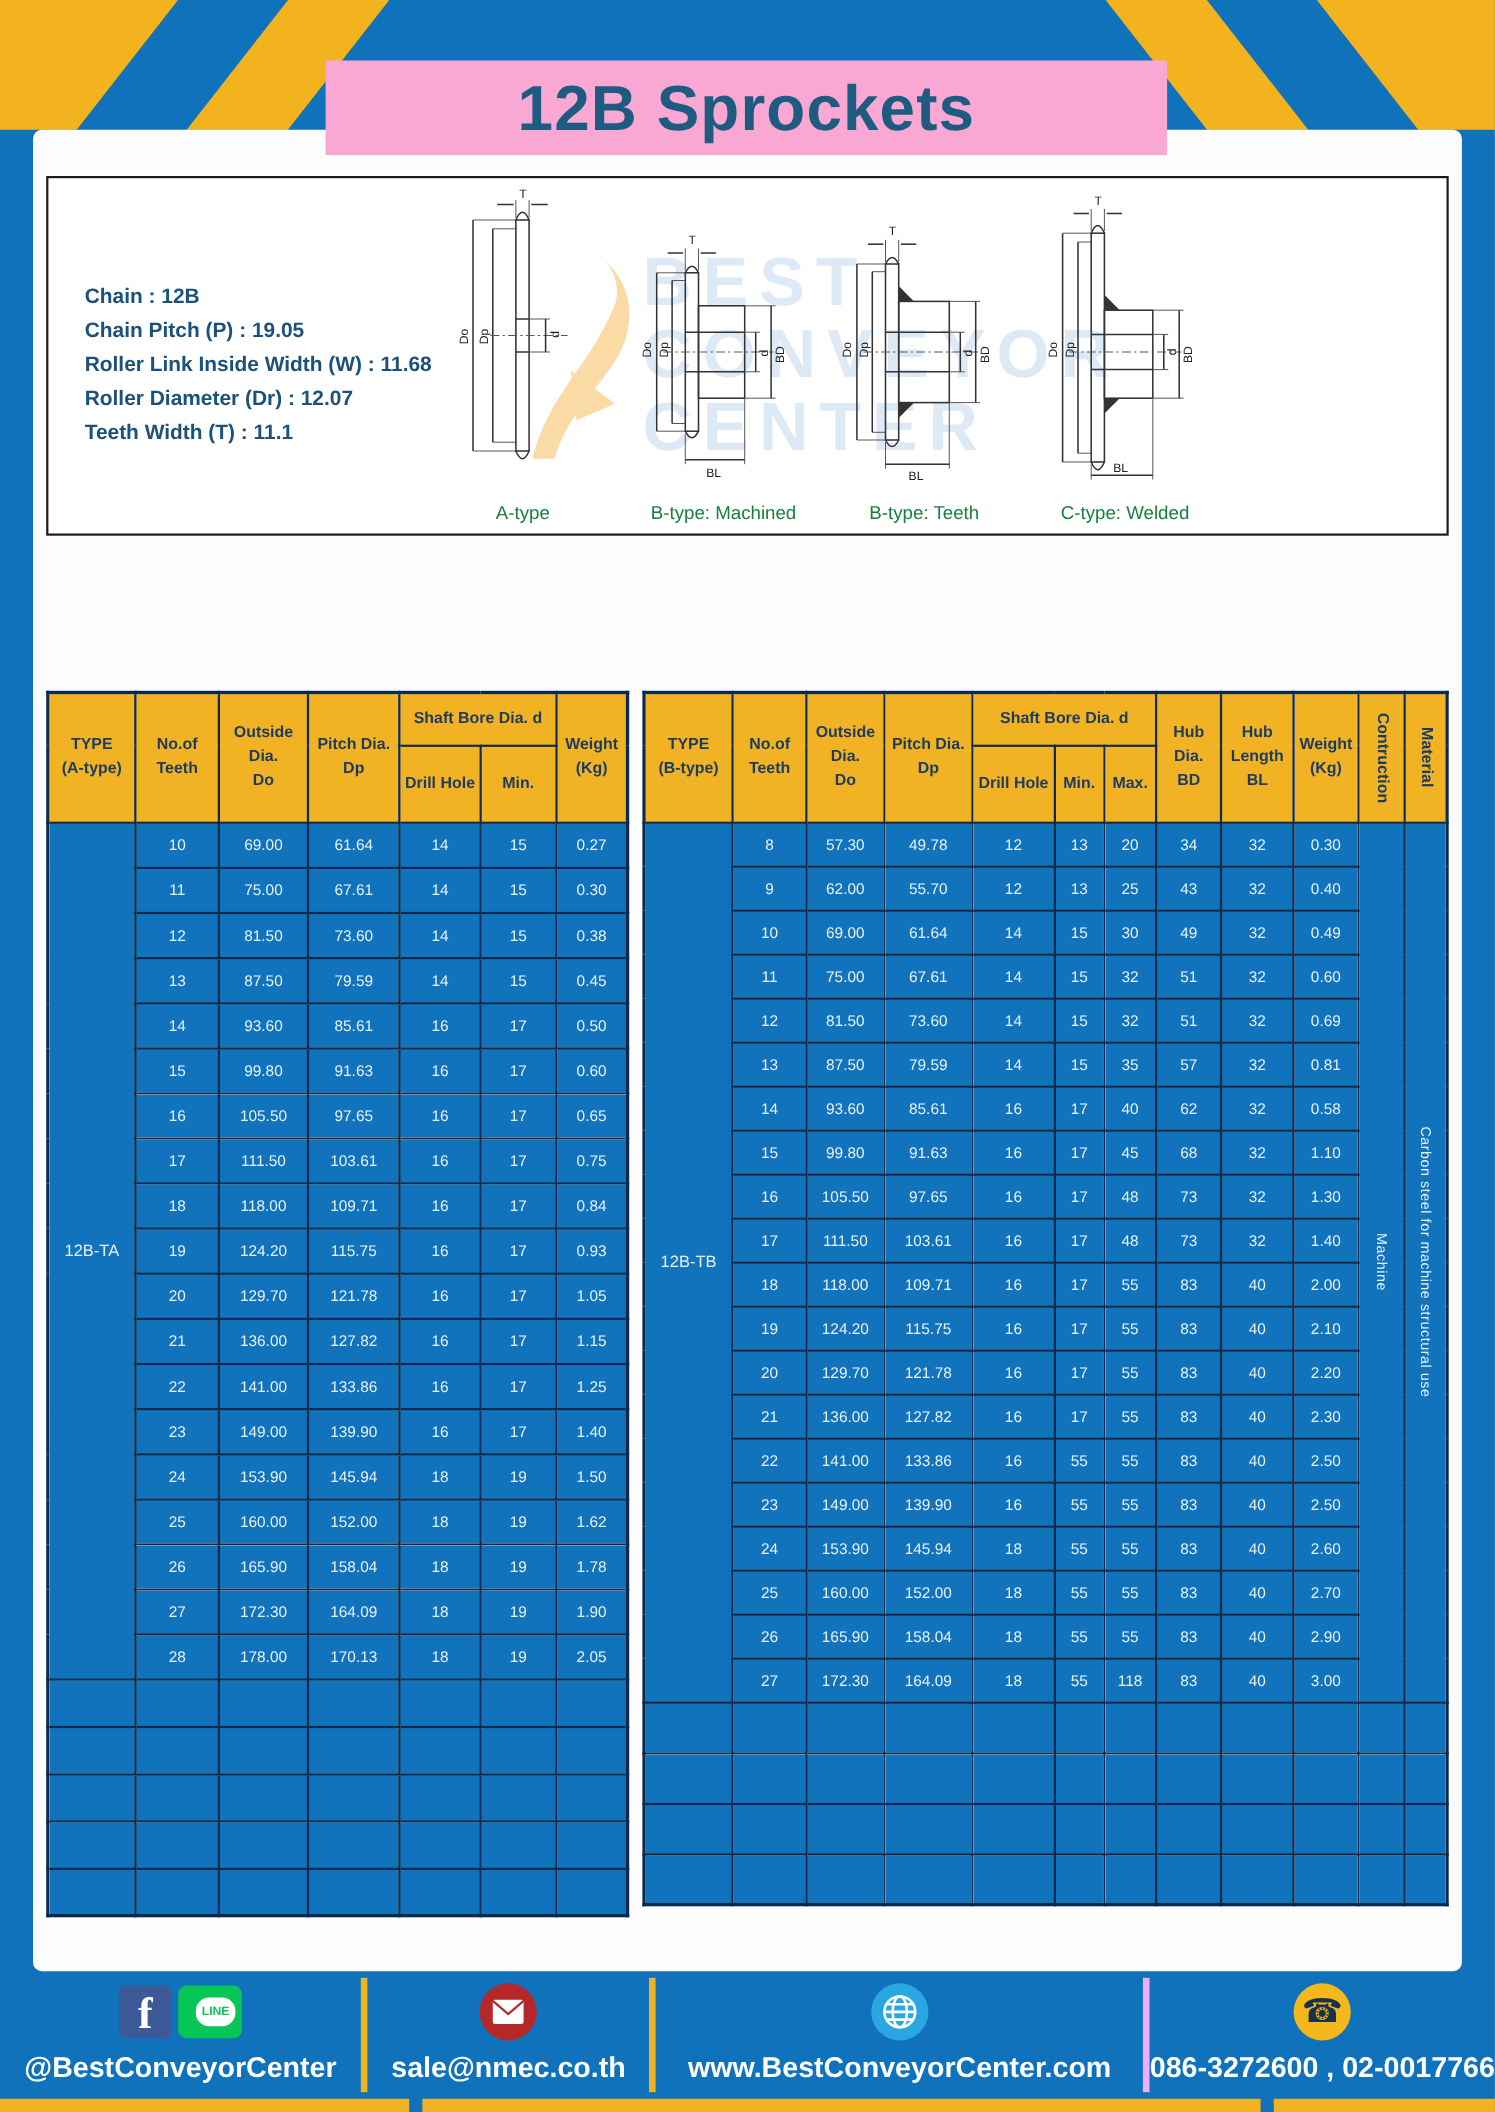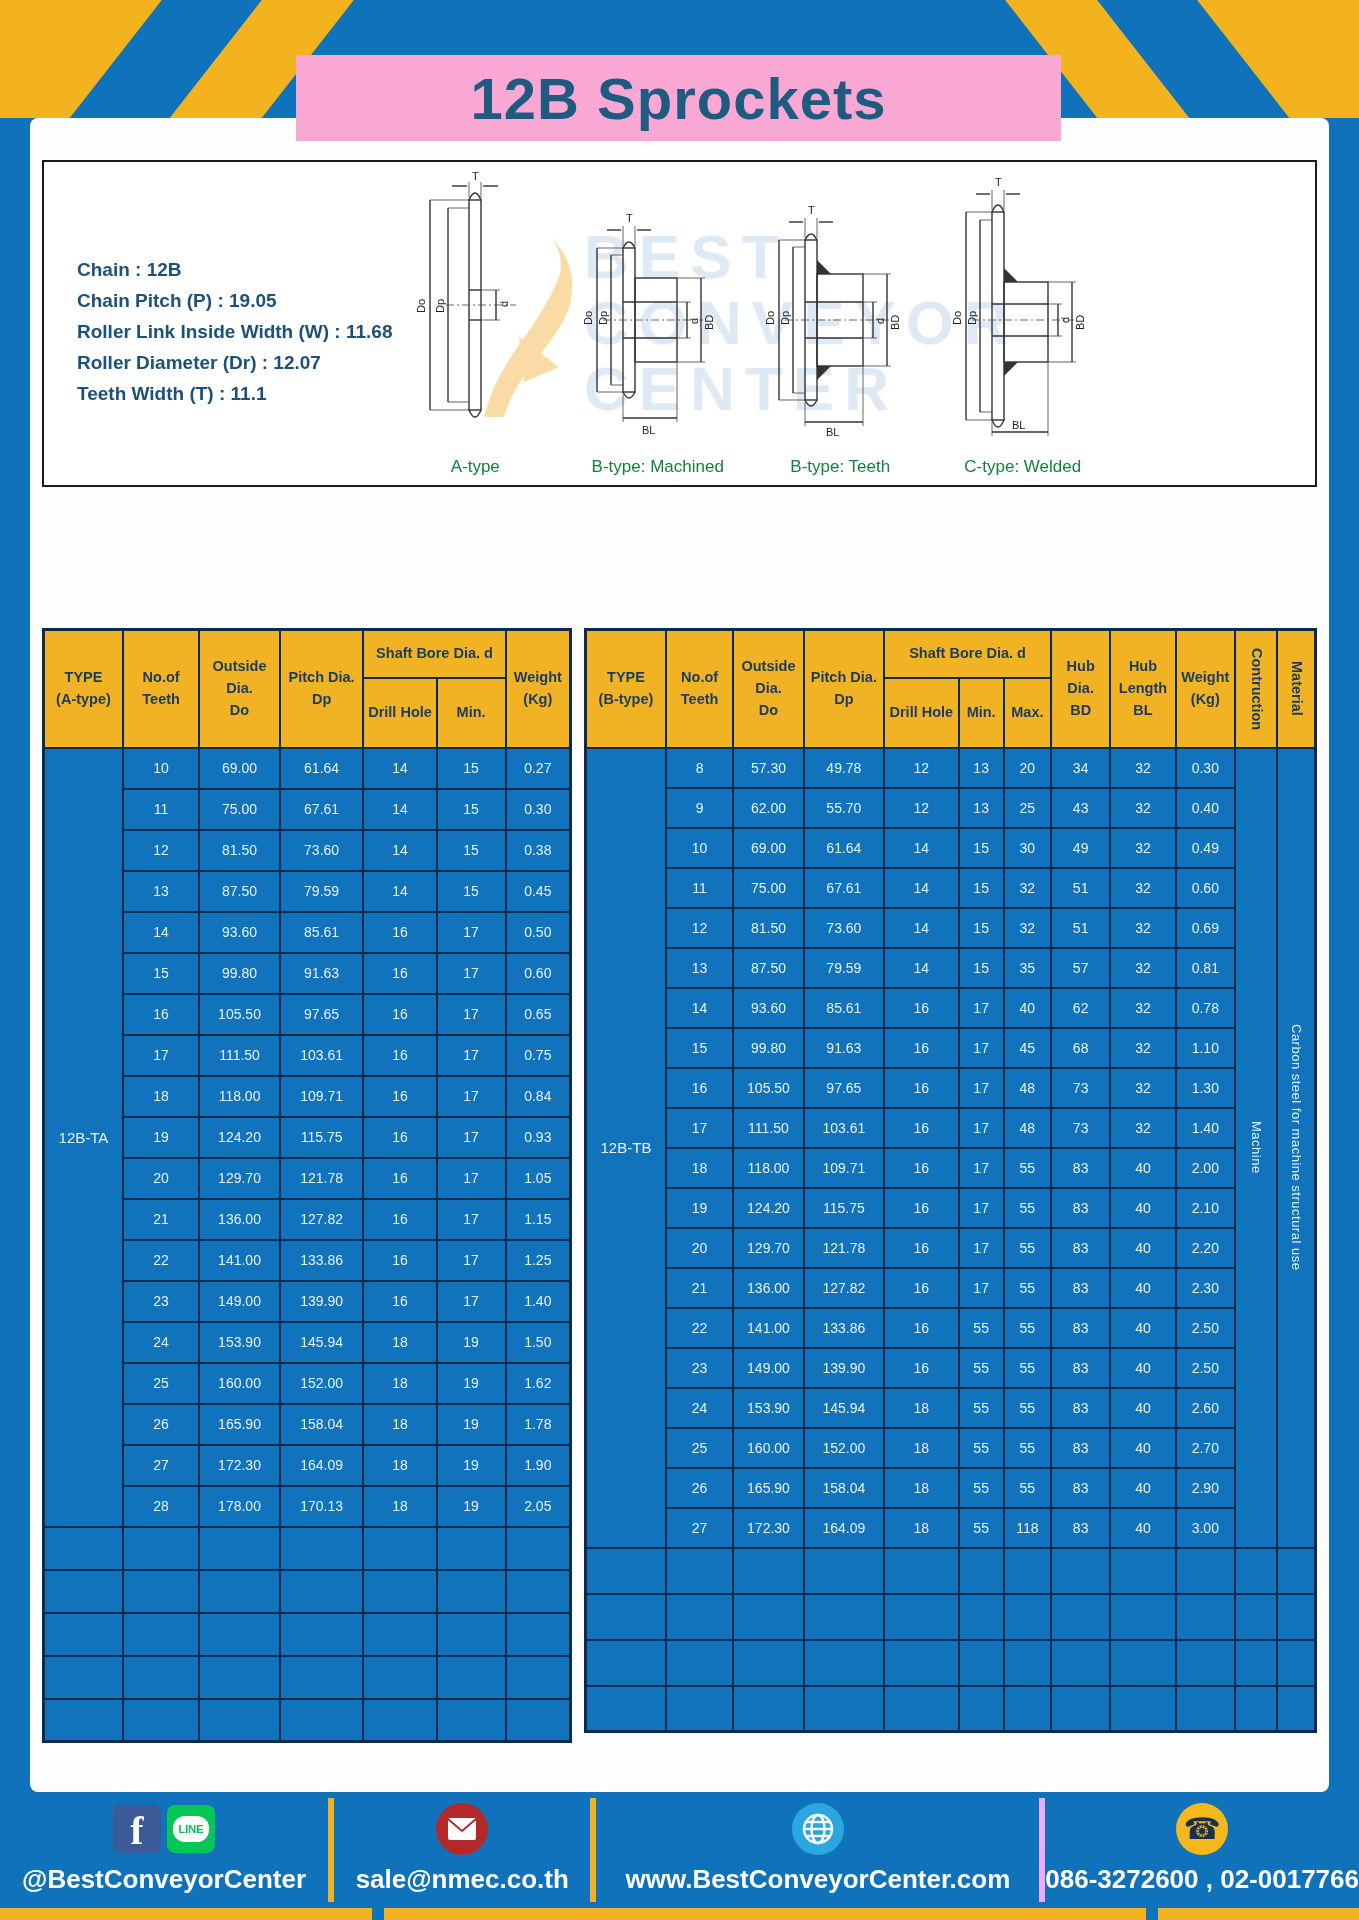--- a/index.html
+++ b/index.html
@@ -57,21 +57,21 @@
   .footer{position:absolute;left:0;right:0;top:1798px;height:104px;display:flex;}
   .fsec{display:flex;flex-direction:column;align-items:center;justify-content:flex-start;}
   .fsec.s1{width:366px;border-right:6px solid #F1B224;}
   .fsec.s2{width:286px;border-right:6px solid #F1B224;}
   .fsec.s3{width:494px;border-right:6px solid #f0abfc;}
   .fsec.s4{flex:1;}
   .icon-row{height:58px;display:flex;align-items:center;gap:6px;margin-top:2px;}
   .flabel{font-size:26px;font-weight:bold;color:#FFFFFF;margin-top:6px;white-space:nowrap;}
   .fb-icon{width:48px;height:48px;background:#3D5A98;border-radius:6px;color:#fff;
     font-family:"Liberation Serif",serif;font-size:40px;font-weight:bold;text-align:center;line-height:52px;}
-  .line-icon{width:48px;height:48px;background:#06C755;border-radius:8px;display:flex;align-items:center;justify-content:center;}
+  .line-icon{width:48px;height:48px;background:#06C755;border-radius:8px;display:flex;align-items:center;justify-content:center;padding-left:10px;}
   .line-bubble{width:36px;height:26px;background:#fff;border-radius:12px;color:#06C755;
     font-size:11px;font-weight:bold;text-align:center;line-height:26px;}
   .round-icon{width:52px;height:52px;border-radius:50%;display:flex;align-items:center;justify-content:center;}
   .mail-icon{background:#B5282A;}
   .globe-icon{background:#2AA7E0;}
   .phone-icon{background:#F5B81C;color:#16324E;font-size:30px;line-height:52px;}
   .bstrip{position:absolute;bottom:0;height:12px;background:#F1B224;}
 </style>
 </head>
 <body>
@@ -611,21 +611,21 @@
       </tr>
       <tr class="tr-data-b">
         <td>14</td>
         <td>93.60</td>
         <td>85.61</td>
         <td>16</td>
         <td>17</td>
         <td>40</td>
         <td>62</td>
         <td>32</td>
-        <td>0.78</td>
+        <td>0.58</td>
       </tr>
       <tr class="tr-data-b">
         <td>15</td>
         <td>99.80</td>
         <td>91.63</td>
         <td>16</td>
         <td>17</td>
         <td>45</td>
         <td>68</td>
         <td>32</td>

